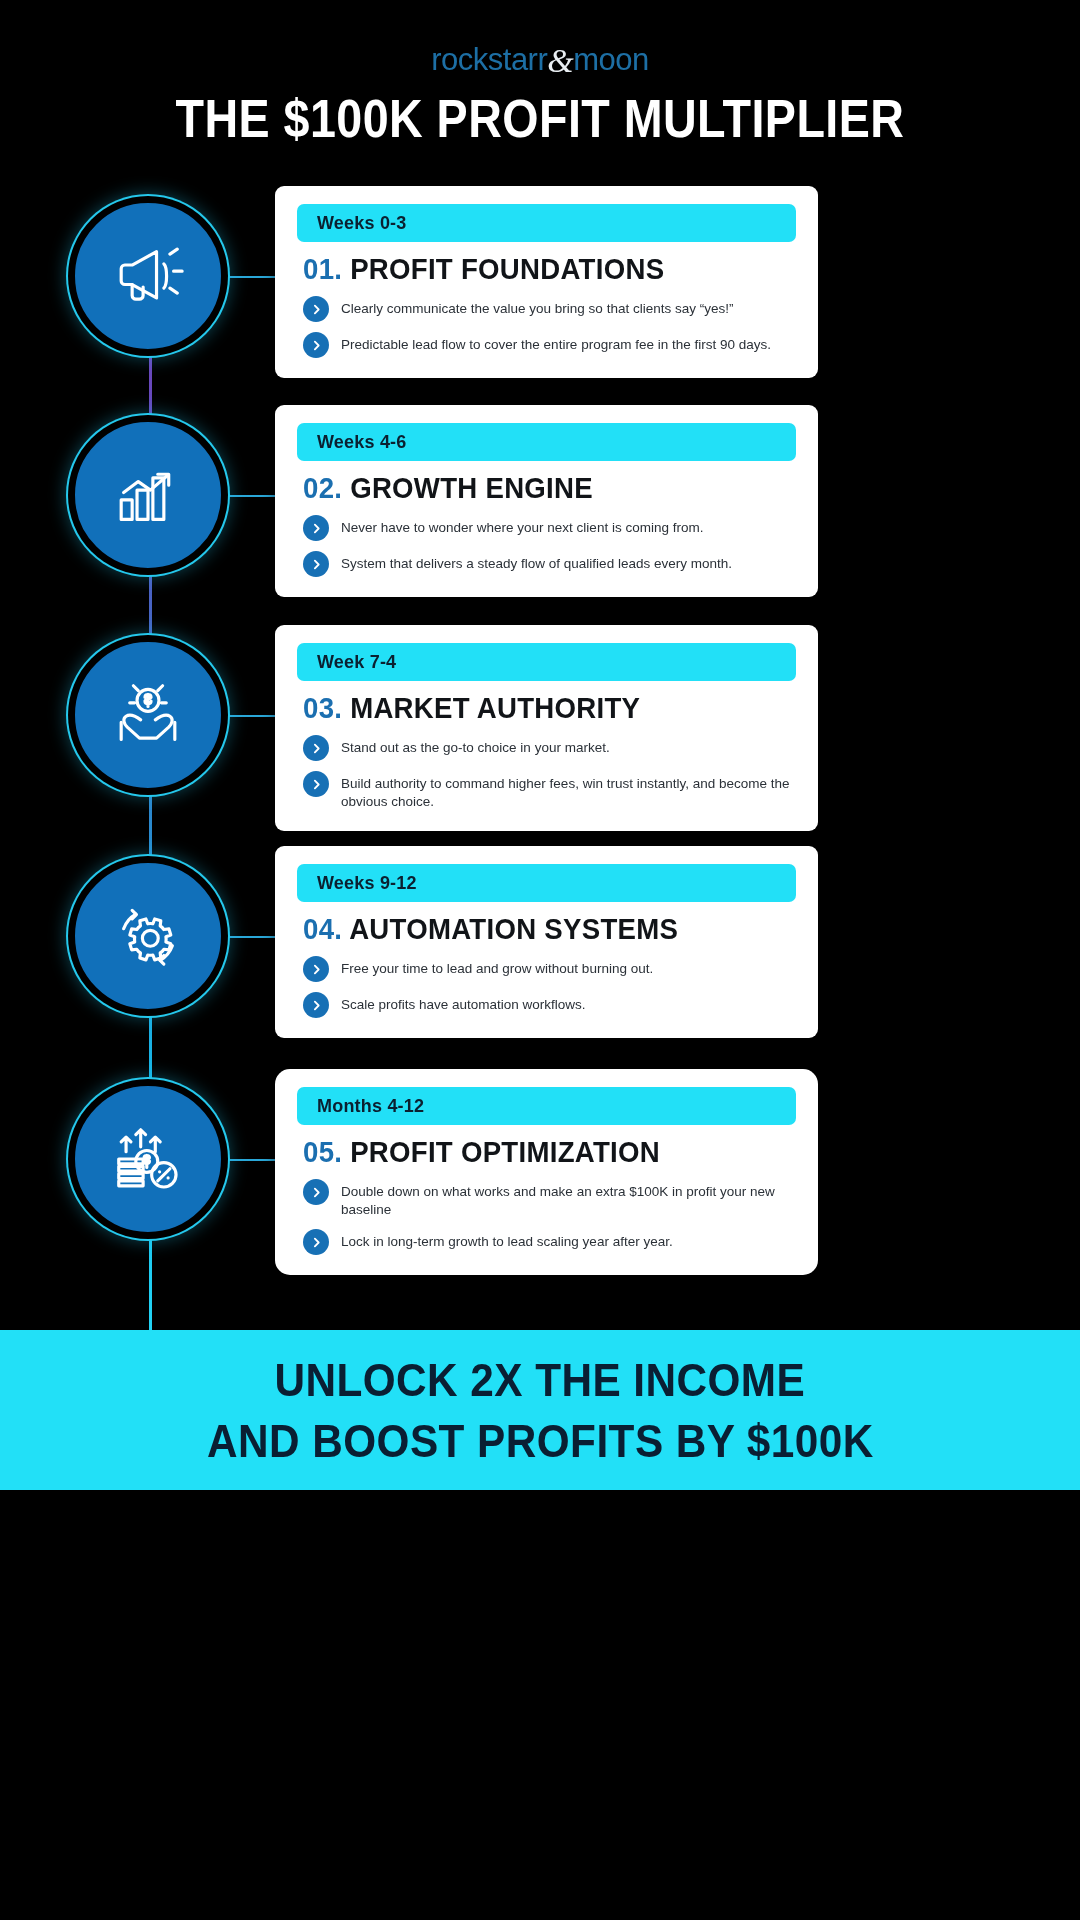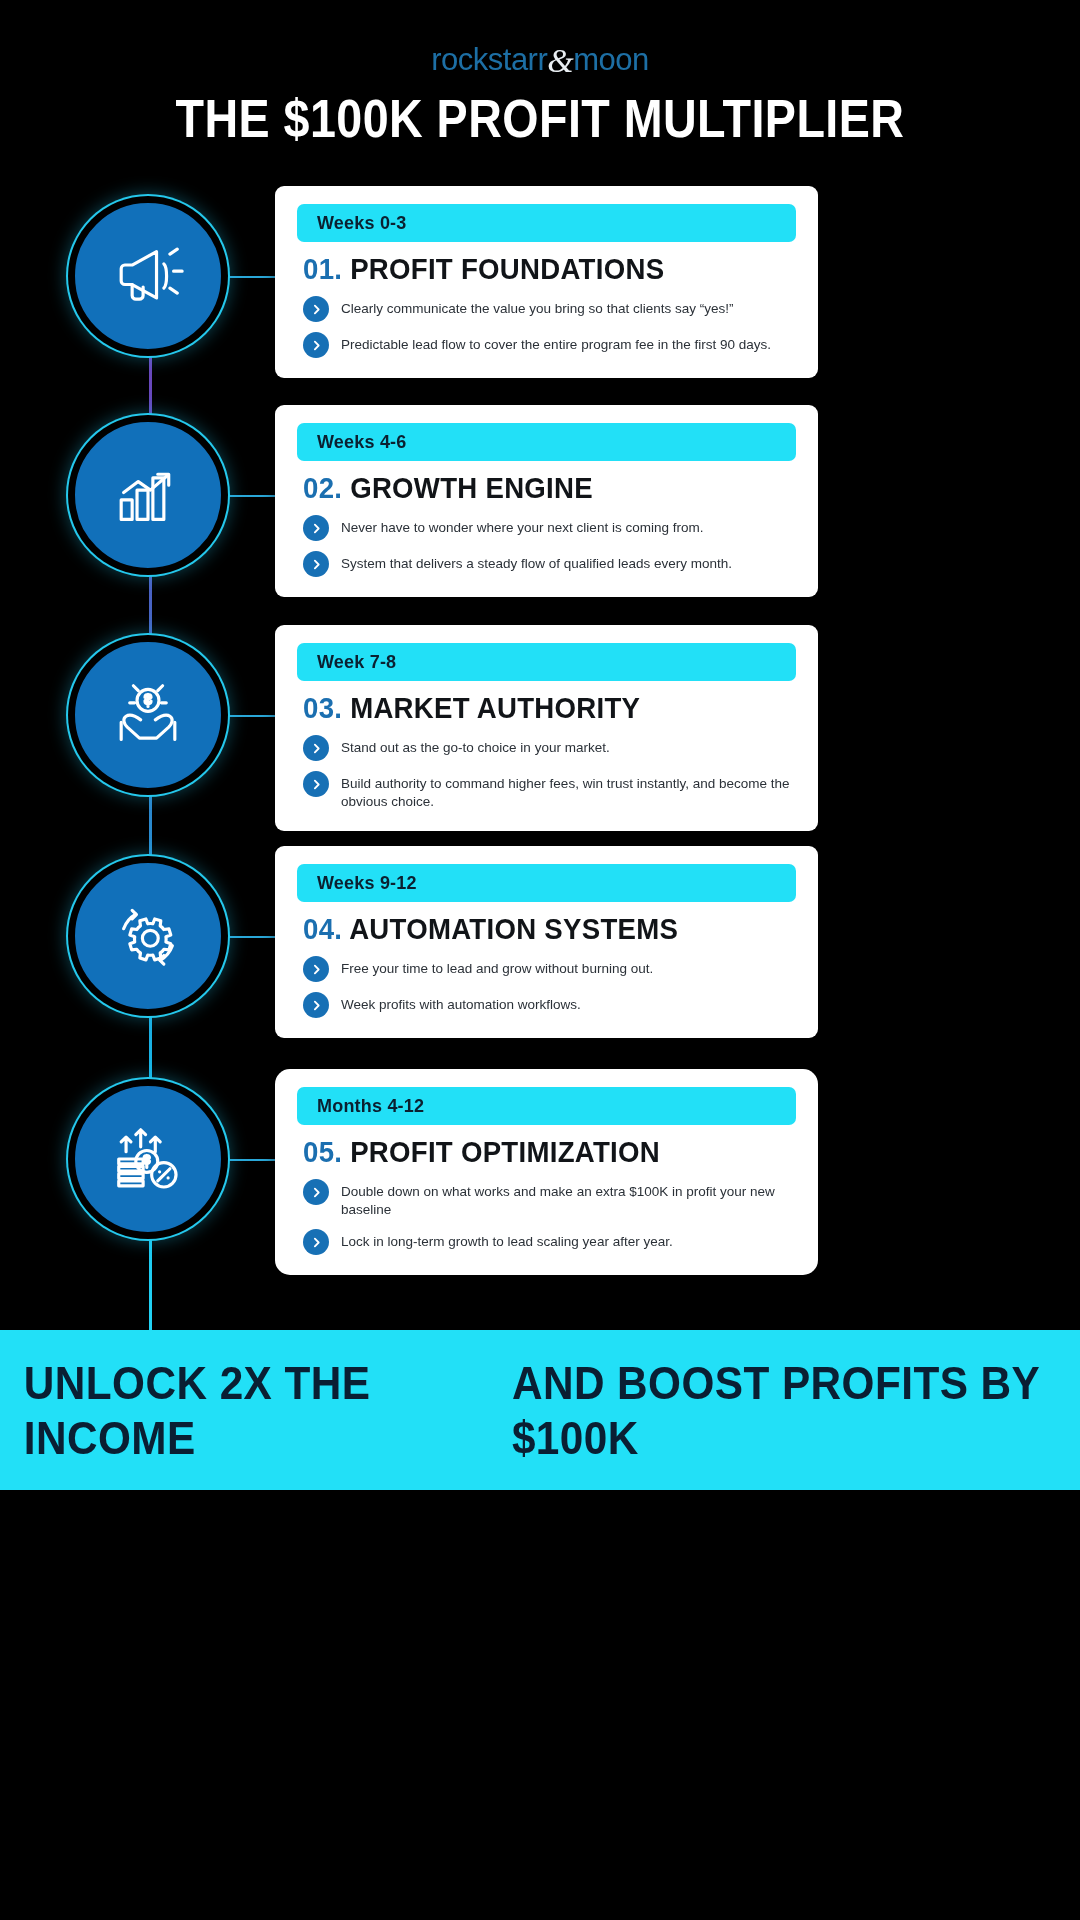--- a/index.html
+++ b/index.html
@@ -91,21 +91,21 @@
   }
   .chev svg { width:13px; height:13px; }
   .btext {
     font-size:13.5px; color:#2b3138; line-height:1.35; padding-top:2px;
   }
 
   
   .footer {
     position:absolute; left:0; top:1330px; width:1080px; height:160px;
     background:#22e0f7;
-    display:flex; flex-direction:row;
+    display:flex; flex-direction:column;
     align-items:center; justify-content:center; gap:6px;
   }
   .footer-line {
     font-family:"Liberation Sans Narrow","Liberation Sans", sans-serif;
     font-weight:bold; font-size:47px; color:#0a1f33; letter-spacing:.5px;
     transform:scaleX(0.9);
   }
 </style>
 </head>
 <body>
@@ -204,21 +204,21 @@
       <circle cx="32" cy="20" r="9"></circle>
       <path d="M32 15v10M29.5 17.5c0-1.5 1.2-2.2 2.5-2.2s2.5.7 2.5 2.2-5 1.3-5 3 1.2 2.3 2.5 2.3 2.5-.8 2.5-2.3"></path>
       <path d="M24 12l-4-4M40 12l4-4M21 22h-4M43 22h4"></path>
       <path d="M26 36c-4-3-9-5-12-3-3 2-2 6 1 9l10 9h14l10-9c3-3 4-7 1-9-3-2-8 0-12 3"></path>
       <path d="M10 38v14M54 38v14"></path>
     </svg>
           </span>
         </div>
         <div class="card" style="top: 625px;">
           <div class="badge">
-            <span class="badge-text">Week 7-8</span>
+            <span class="badge-text">Week 7-4</span>
           </div>
           <div class="headline"><span class="num">03.</span> <span>MARKET AUTHORITY</span></div>
           <div class="bullets">
             <div class="bullet">
               <span class="chev">
                 <svg viewBox="0 0 24 24" fill="none" stroke="#fff" stroke-width="3.4" stroke-linecap="round" stroke-linejoin="round">
                   <path d="M9 5l7 7-7 7"></path>
                 </svg>
               </span>
               <span class="btext">Stand out as the go-to choice in your market.</span>
@@ -261,21 +261,21 @@
                 </svg>
               </span>
               <span class="btext">Free your time to lead and grow without burning out.</span>
             </div>
             <div class="bullet">
               <span class="chev">
                 <svg viewBox="0 0 24 24" fill="none" stroke="#fff" stroke-width="3.4" stroke-linecap="round" stroke-linejoin="round">
                   <path d="M9 5l7 7-7 7"></path>
                 </svg>
               </span>
-              <span class="btext">Week profits with automation workflows.</span>
+              <span class="btext">Scale profits have automation workflows.</span>
             </div>
           </div>
         </div>
       </div>
       <div class="row">
         <div class="connector" style="left: 224px; width: 55px; top: 1159px;"></div>
         <div class="node" style="top: 1083px;">
           <span>
             <svg viewBox="0 0 64 64" fill="none" stroke="#fff" stroke-width="2.6" stroke-linecap="round" stroke-linejoin="round">
       <path d="M14 26V14M14 14l-4 4M14 14l4 4"></path>

